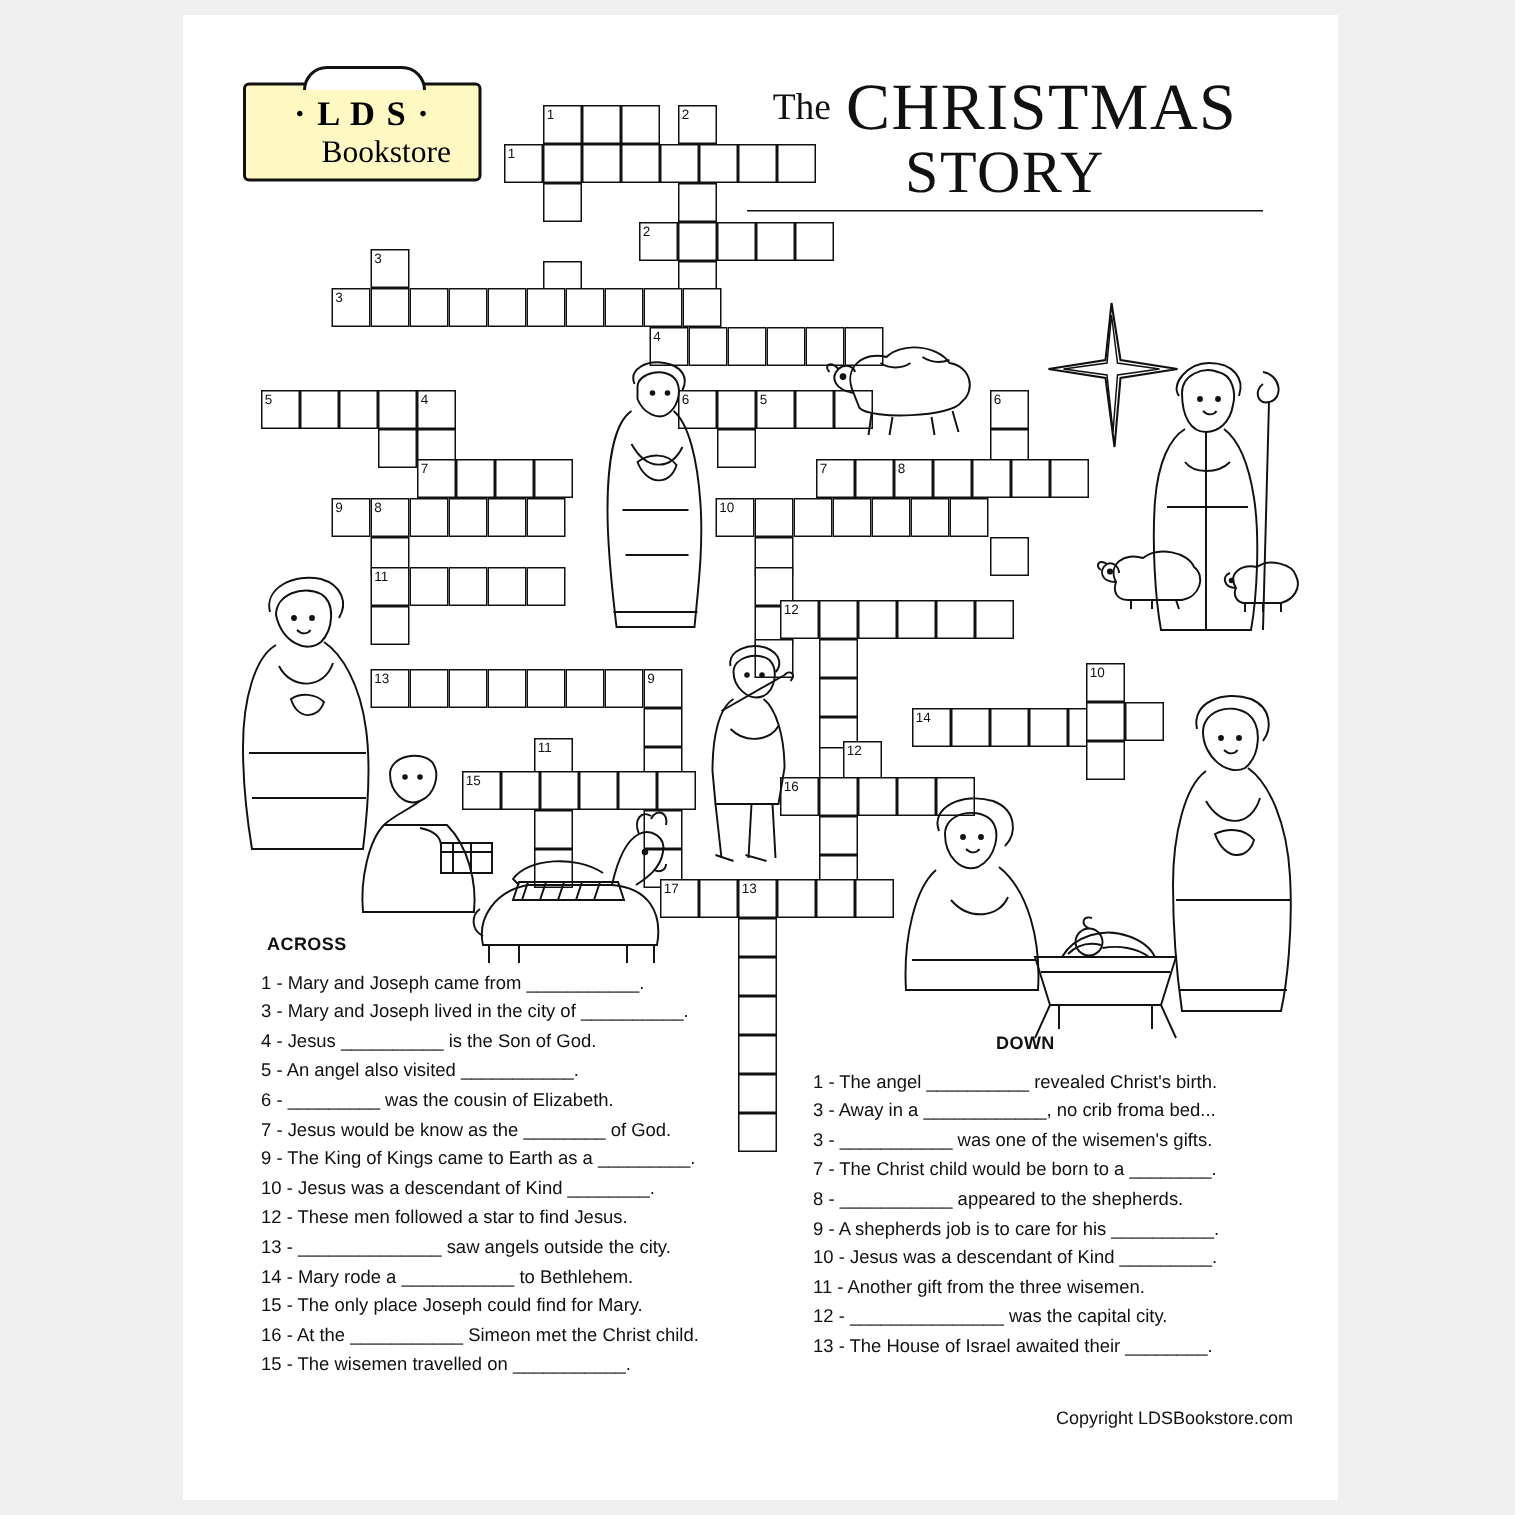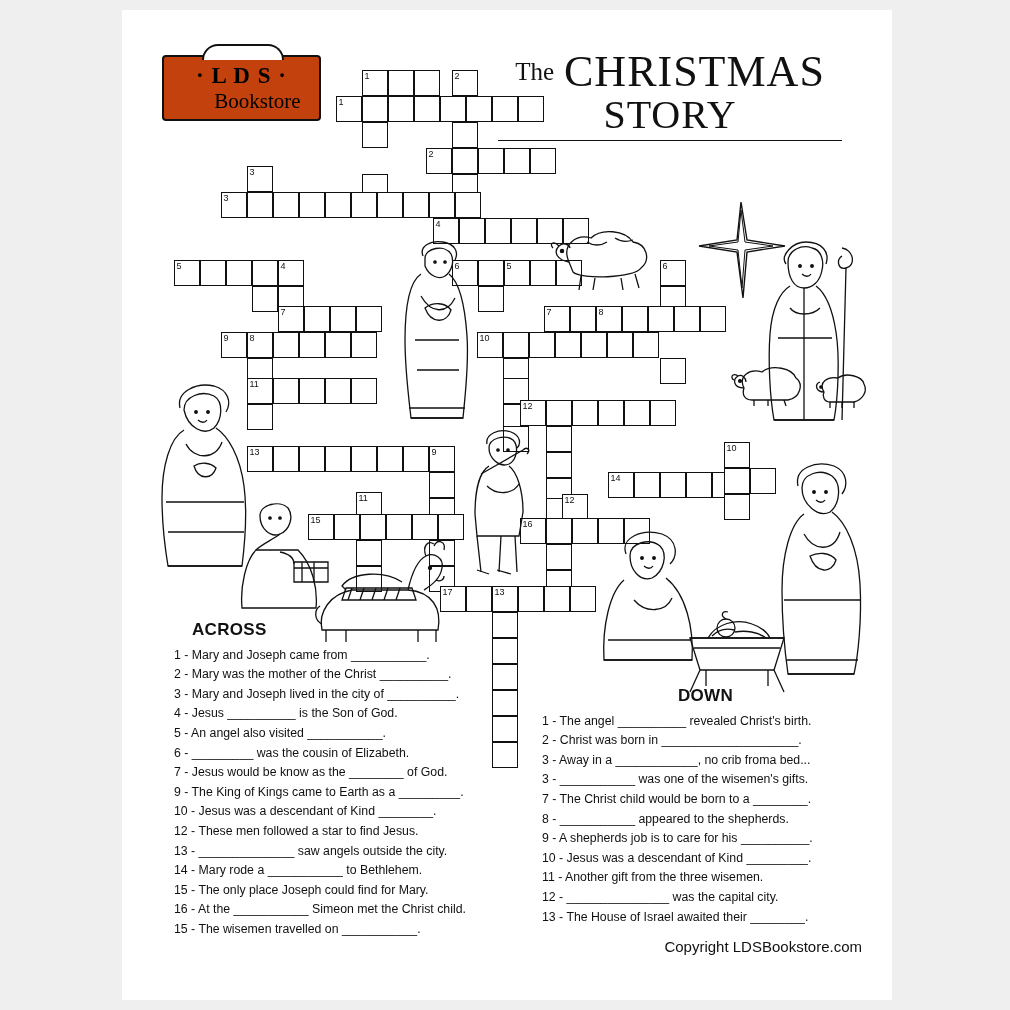--- a/index.html
+++ b/index.html
@@ -11,21 +11,21 @@
   }
   #page{
     position:absolute;
     left:122px;top:10px;
     width:770px;height:990px;
     background:#ffffff;
   }
   
   #logo{
     position:absolute;left:40px;top:45px;width:155px;height:62px;
-    border:2px solid #111;border-radius:4px;background:#c2410c;
+    border:2px solid #111;border-radius:4px;background:#fef9c3;
   }
   #logo:before{
     content:"";position:absolute;left:38px;top:-13px;width:78px;height:14px;
     border:2px solid #111;border-bottom:none;border-radius:40px 40px 0 0;background:#fff;
   }
   #logo .l1{
     position:absolute;top:6px;left:0;right:0;text-align:center;
     font-family:"Liberation Serif", serif;font-size:23px;font-weight:bold;letter-spacing:1px;
   }
   #logo .l2{
@@ -46,28 +46,28 @@
     position:absolute;width:26px;height:26px;
     border:1.3px solid #111;background:#fff;box-sizing:border-box;
     pointer-events:auto;
   }
   .cell .num{
     position:absolute;left:1.5px;top:0px;font-size:9px;line-height:10px;color:#111;
     font-family:"Liberation Sans", sans-serif;
   }
   
   .clues{position:absolute;font-size:12.3px;color:#111;line-height:19.6px;}
-  .clues h3{margin:0 0 6px 16px;font-size:17px;font-weight:bold;letter-spacing:.3px;}
+  .clues h3{margin:0 0 6px 2px;font-size:12px;font-weight:bold;letter-spacing:.3px;}
   #across{left:52px;top:610px;width:330px;}
   #across h3{padding-left:2px;}
   #down{left:420px;top:676px;width:330px;}
   #down h3{text-align:left;padding-left:120px;margin-bottom:6px;}
   .clue{white-space:nowrap;}
   #copyright{
-    position:absolute;right:30px;top:928px;font-size:15px;color:#111;
+    position:absolute;right:30px;top:928px;font-size:12px;color:#111;
   }
   
   .art{position:absolute;}
   .art svg{display:block;}
 </style>
 </head>
 <body>
 
 <div id="page">
 
@@ -465,42 +465,40 @@
       <circle cx="44" cy="32" r="1.3" fill="#111"></circle>
       <circle cx="56" cy="32" r="1.3" fill="#111"></circle>
       <path d="M46 40 C49 43 53 43 55 40"></path>
     </svg>
   </div>
 
   <div id="across" class="clues">
     <h3>ACROSS</h3>
     <div id="across-list">
         <div class="clue">1 - Mary and Joseph came from ___________.</div>
-        <div class="clue">2 - Mary was the mother of the Christ __________.</div>
         <div class="clue">3 - Mary and Joseph lived in the city of __________.</div>
         <div class="clue">4 - Jesus __________ is the Son of God.</div>
         <div class="clue">5 - An angel also visited ___________.</div>
         <div class="clue">6 - _________ was the cousin of Elizabeth.</div>
         <div class="clue">7 - Jesus would be know as the ________ of God.</div>
         <div class="clue">9 - The King of Kings came to Earth as a _________.</div>
         <div class="clue">10 - Jesus was a descendant of Kind ________.</div>
         <div class="clue">12 - These men followed a star to find Jesus.</div>
         <div class="clue">13 - ______________ saw angels outside the city.</div>
         <div class="clue">14 - Mary rode a ___________ to Bethlehem.</div>
         <div class="clue">15 - The only place Joseph could find for Mary.</div>
         <div class="clue">16 - At the ___________ Simeon met the Christ child.</div>
         <div class="clue">15 - The wisemen travelled on ___________.</div>
       </div>
   </div>
 
   <div id="down" class="clues">
     <h3>DOWN</h3>
     <div id="down-list">
         <div class="clue">1 - The angel __________ revealed Christ's birth.</div>
-        <div class="clue">2 - Christ was born in ____________________.</div>
         <div class="clue">3 - Away in a ____________, no crib froma bed...</div>
         <div class="clue">3 - ___________ was one of the wisemen's gifts.</div>
         <div class="clue">7 - The Christ child would be born to a ________.</div>
         <div class="clue">8 - ___________ appeared to the shepherds.</div>
         <div class="clue">9 - A shepherds job is to care for his __________.</div>
         <div class="clue">10 - Jesus was a descendant of Kind _________.</div>
         <div class="clue">11 - Another gift from the three wisemen.</div>
         <div class="clue">12 - _______________ was the capital city.</div>
         <div class="clue">13 - The House of Israel awaited their ________.</div>
       </div>

